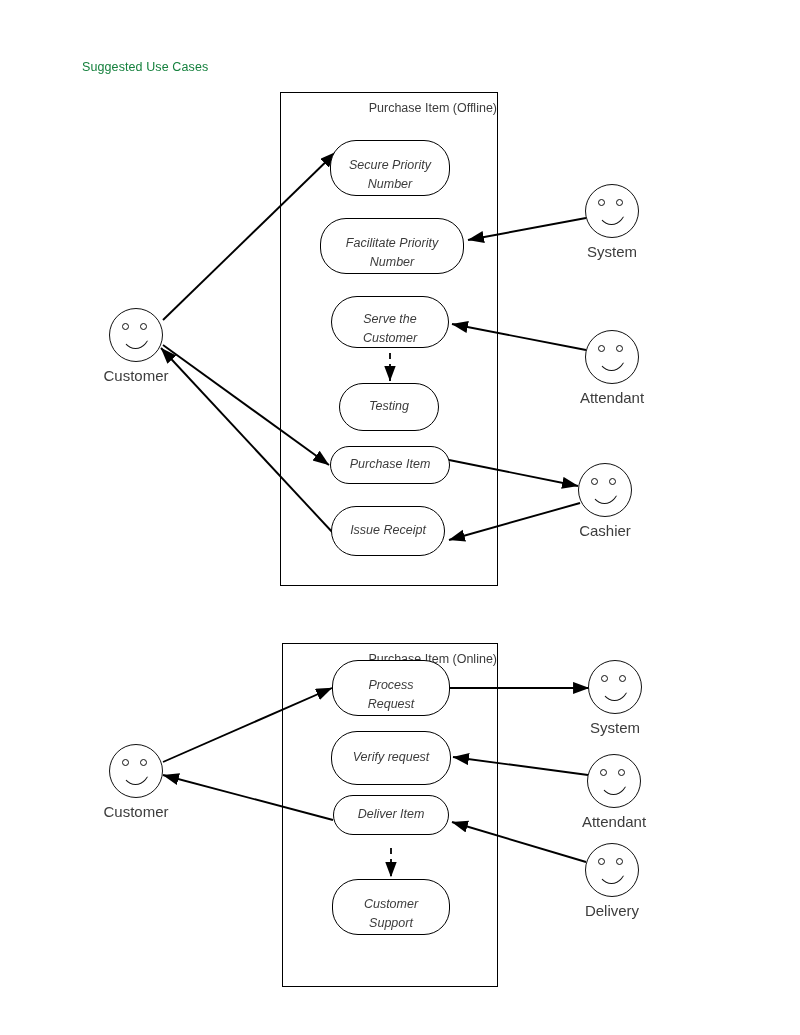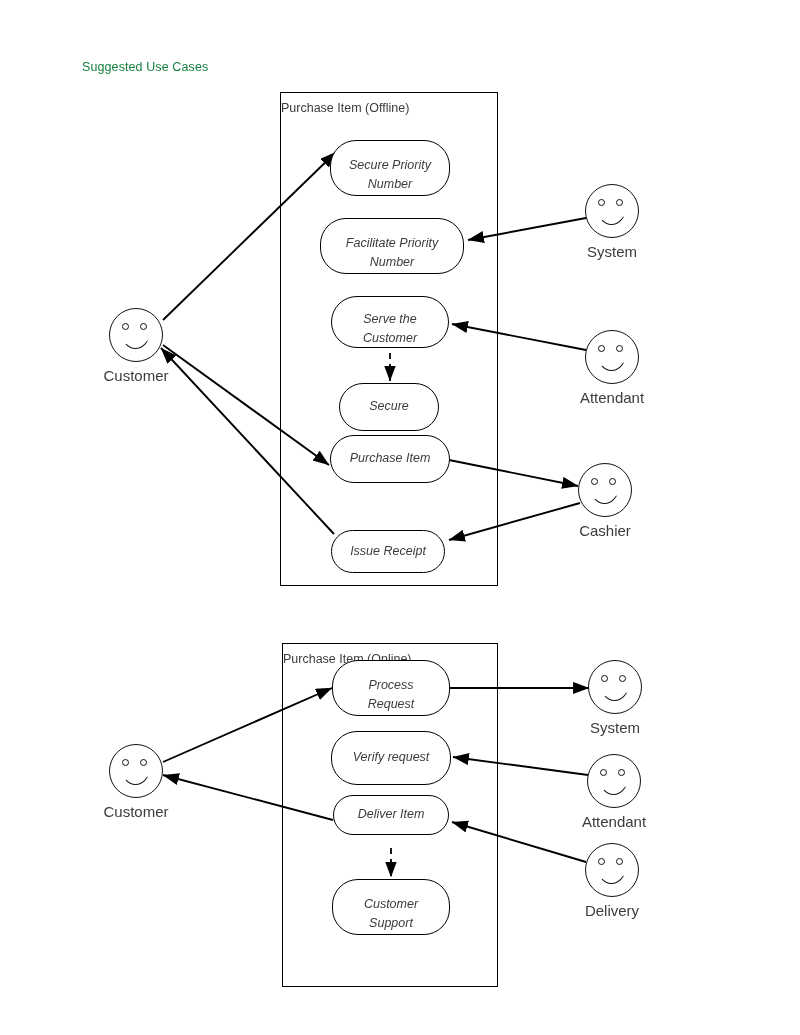--- a/index.html
+++ b/index.html
@@ -38,21 +38,21 @@
   }
   .boundary {
     position: absolute;
     border: 1.6px solid #000000;
     background: transparent;
     box-sizing: border-box;
   }
   .boundary-label {
     position: absolute;
     width: 100%;
-    text-align: left;
+    text-align: right;
     top: 8px;
     left: 0;
     font-size: 12.5px;
     color: #3c3c3c;
     white-space: nowrap;
   }
   .usecase {
     position: absolute;
     box-sizing: border-box;
     border: 1.7px solid #000000;
@@ -183,29 +183,29 @@
         </div>
       </div>
       <div class="usecase two-line" style="left: 331px; top: 296px; width: 118px; height: 52px;">
         <div class="uc-text">
           <div>Serve the</div>
           <div>Customer</div>
         </div>
       </div>
       <div class="usecase" style="left: 339px; top: 383px; width: 100px; height: 48px;">
         <div class="uc-text">
-          <div>Secure</div>
-        </div>
-      </div>
-      <div class="usecase" style="left: 330px; top: 435px; width: 120px; height: 48px;">
+          <div>Testing</div>
+        </div>
+      </div>
+      <div class="usecase" style="left: 330px; top: 446px; width: 120px; height: 38px;">
         <div class="uc-text">
           <div>Purchase Item</div>
         </div>
       </div>
-      <div class="usecase" style="left: 331px; top: 530px; width: 114px; height: 43px;">
+      <div class="usecase" style="left: 331px; top: 506px; width: 114px; height: 50px;">
         <div class="uc-text">
           <div>Issue Receipt</div>
         </div>
       </div>
       <div class="actor" style="left: 136px; top: 335px;">
         <div class="face">
           <div class="eye left"></div>
           <div class="eye right"></div>
           <div class="smile"></div>
         </div>

